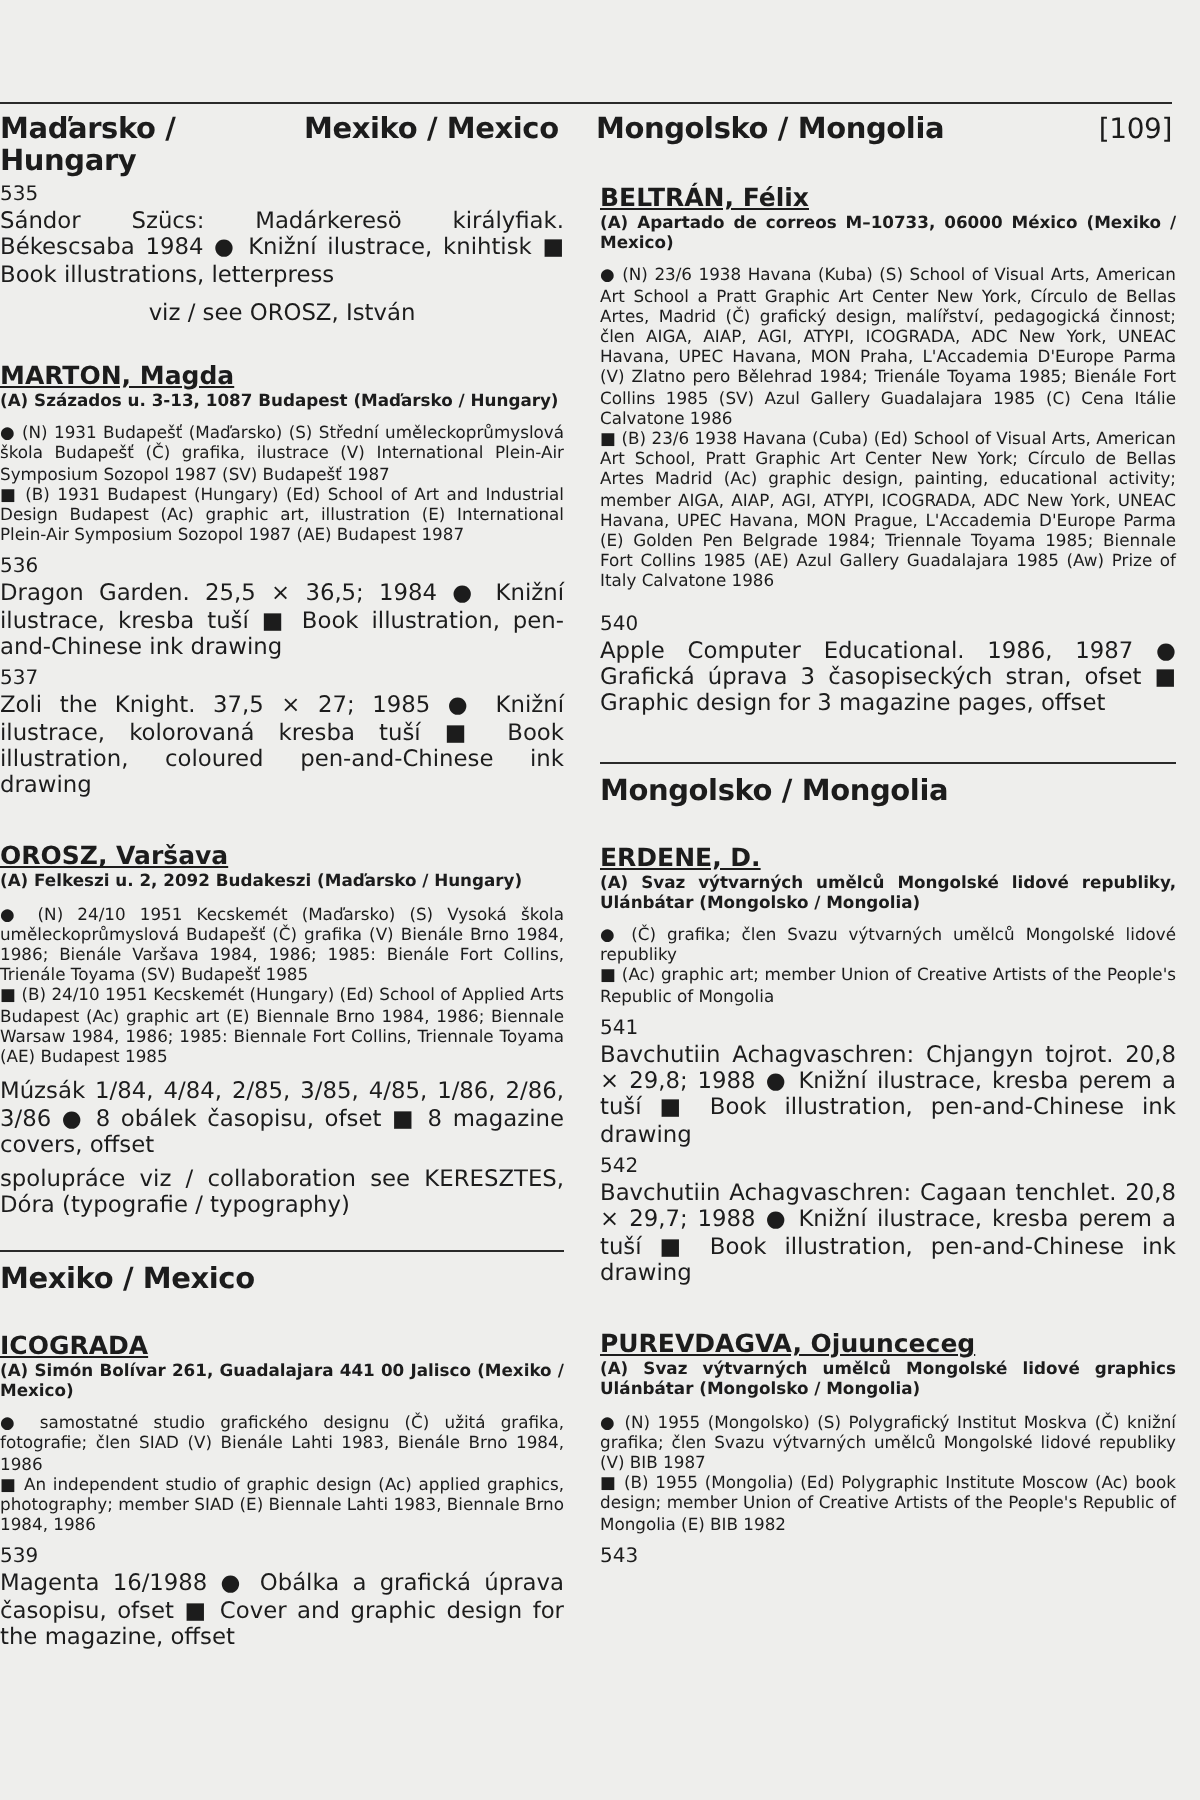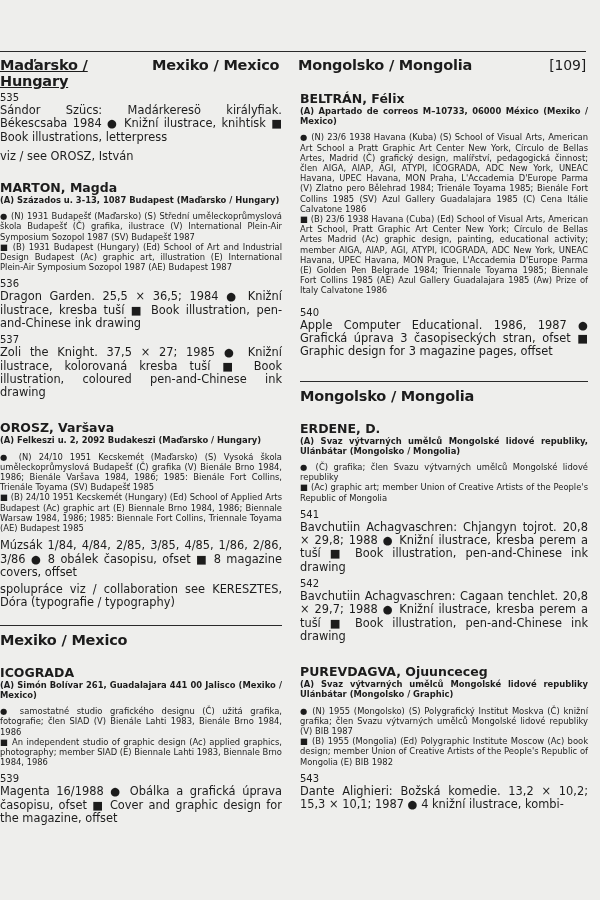--- a/index.html
+++ b/index.html
@@ -11,33 +11,33 @@
     position: relative;
   }
   .running-head {
     position: absolute; left: 0; top: 51px; width: 586px;
     border-top: 1.5px solid #2a2a2a;
     display: flex; align-items: baseline;
     font-weight: bold; font-size: 14.5px;
     padding-top: 5px;
     letter-spacing: -0.2px;
   }
-  .running-head .rh1 { margin-left: 0px; width: 152px; text-decoration: underline; }
+  .running-head .rh1 { margin-left: 0px; width: 152px; }
   .running-head .rh2 { width: 146px; }
   .running-head .rh3 { width: 210px; }
   .running-head .page { font-weight: normal; margin-left: auto; font-size: 14px; }
 
   .col { position: absolute; top: 92px; }
   .col.left { left: 0; width: 282px; }
   .col.right { left: 300px; width: 288px; }
 
   .num { font-weight: normal; font-size: 10px; margin: 0; line-height: 12px; }
   .work { font-size: 11.4px; line-height: 13.3px; margin: 0 0 4px 0; text-align: justify; }
-  .see { font-size: 11.4px; line-height: 13px; margin: 6px 0 0 0; }
-  .artist { font-weight: bold; font-size: 12.5px; margin: 0; line-height: 14px; }
+  .see { font-size: 11.4px; line-height: 13px; margin: 6px 0 0 0; text-align: center; }
+  .artist { font-weight: bold; font-size: 12.5px; margin: 0; line-height: 14px; text-decoration: underline; }
   .addr { font-size: 8.4px; line-height: 10.2px; margin: 0; text-align: justify; font-weight: bold; }
   .bio { font-size: 8.4px; line-height: 10.2px; margin: 0; text-align: justify; }
   .gap-s { height: 6px; }
   .gap-m { height: 11px; }
   .gap-l { height: 18px; }
   .section-head {
     border-top: 1.5px solid #2a2a2a;
     font-weight: bold; font-size: 14.5px;
     padding-top: 6px; margin: 0;
     letter-spacing: -0.2px;
@@ -112,20 +112,19 @@
   <p class="bio">● (Č) grafika; člen Svazu výtvarných umělců Mongolské lidové republiky</p>
   <p class="bio">■ (Ac) graphic art; member Union of Creative Artists of the People's Republic of Mongolia</p>
   <div class="gap-s"></div>
   <p class="num">541</p>
   <p class="work">Bavchutiin Achagvaschren: Chjangyn tojrot. 20,8 × 29,8; 1988 ● Knižní ilustrace, kresba perem a tuší ■ Book illustration, pen-and-Chinese ink drawing</p>
   <p class="num">542</p>
   <p class="work">Bavchutiin Achagvaschren: Cagaan tenchlet. 20,8 × 29,7; 1988 ● Knižní ilustrace, kresba perem a tuší ■ Book illustration, pen-and-Chinese ink drawing</p>
   <div class="gap-l"></div>
 
   <p class="artist">PUREVDAGVA, Ojuunceceg</p>
-  <p class="addr">(A) Svaz výtvarných umělců Mongolské lidové republiky Ulánbátar (Mongolsko / Graphic)</p>
+  <p class="addr">(A) Svaz výtvarných umělců Mongolské lidové graphics Ulánbátar (Mongolsko / Mongolia)</p>
   <div class="gap-s"></div>
   <p class="bio">● (N) 1955 (Mongolsko) (S) Polygrafický Institut Moskva (Č) knižní grafika; člen Svazu výtvarných umělců Mongolské lidové republiky (V) BIB 1987</p>
   <p class="bio">■ (B) 1955 (Mongolia) (Ed) Polygraphic Institute Moscow (Ac) book design; member Union of Creative Artists of the People's Republic of Mongolia (E) BIB 1982</p>
   <div class="gap-s"></div>
   <p class="num">543</p>
-  <p class="work">Dante Alighieri: Božská komedie. 13,2 × 10,2; 15,3 × 10,1; 1987 ● 4 knižní ilustrace, kombi-</p>
 </div>
 
 </body></html>

